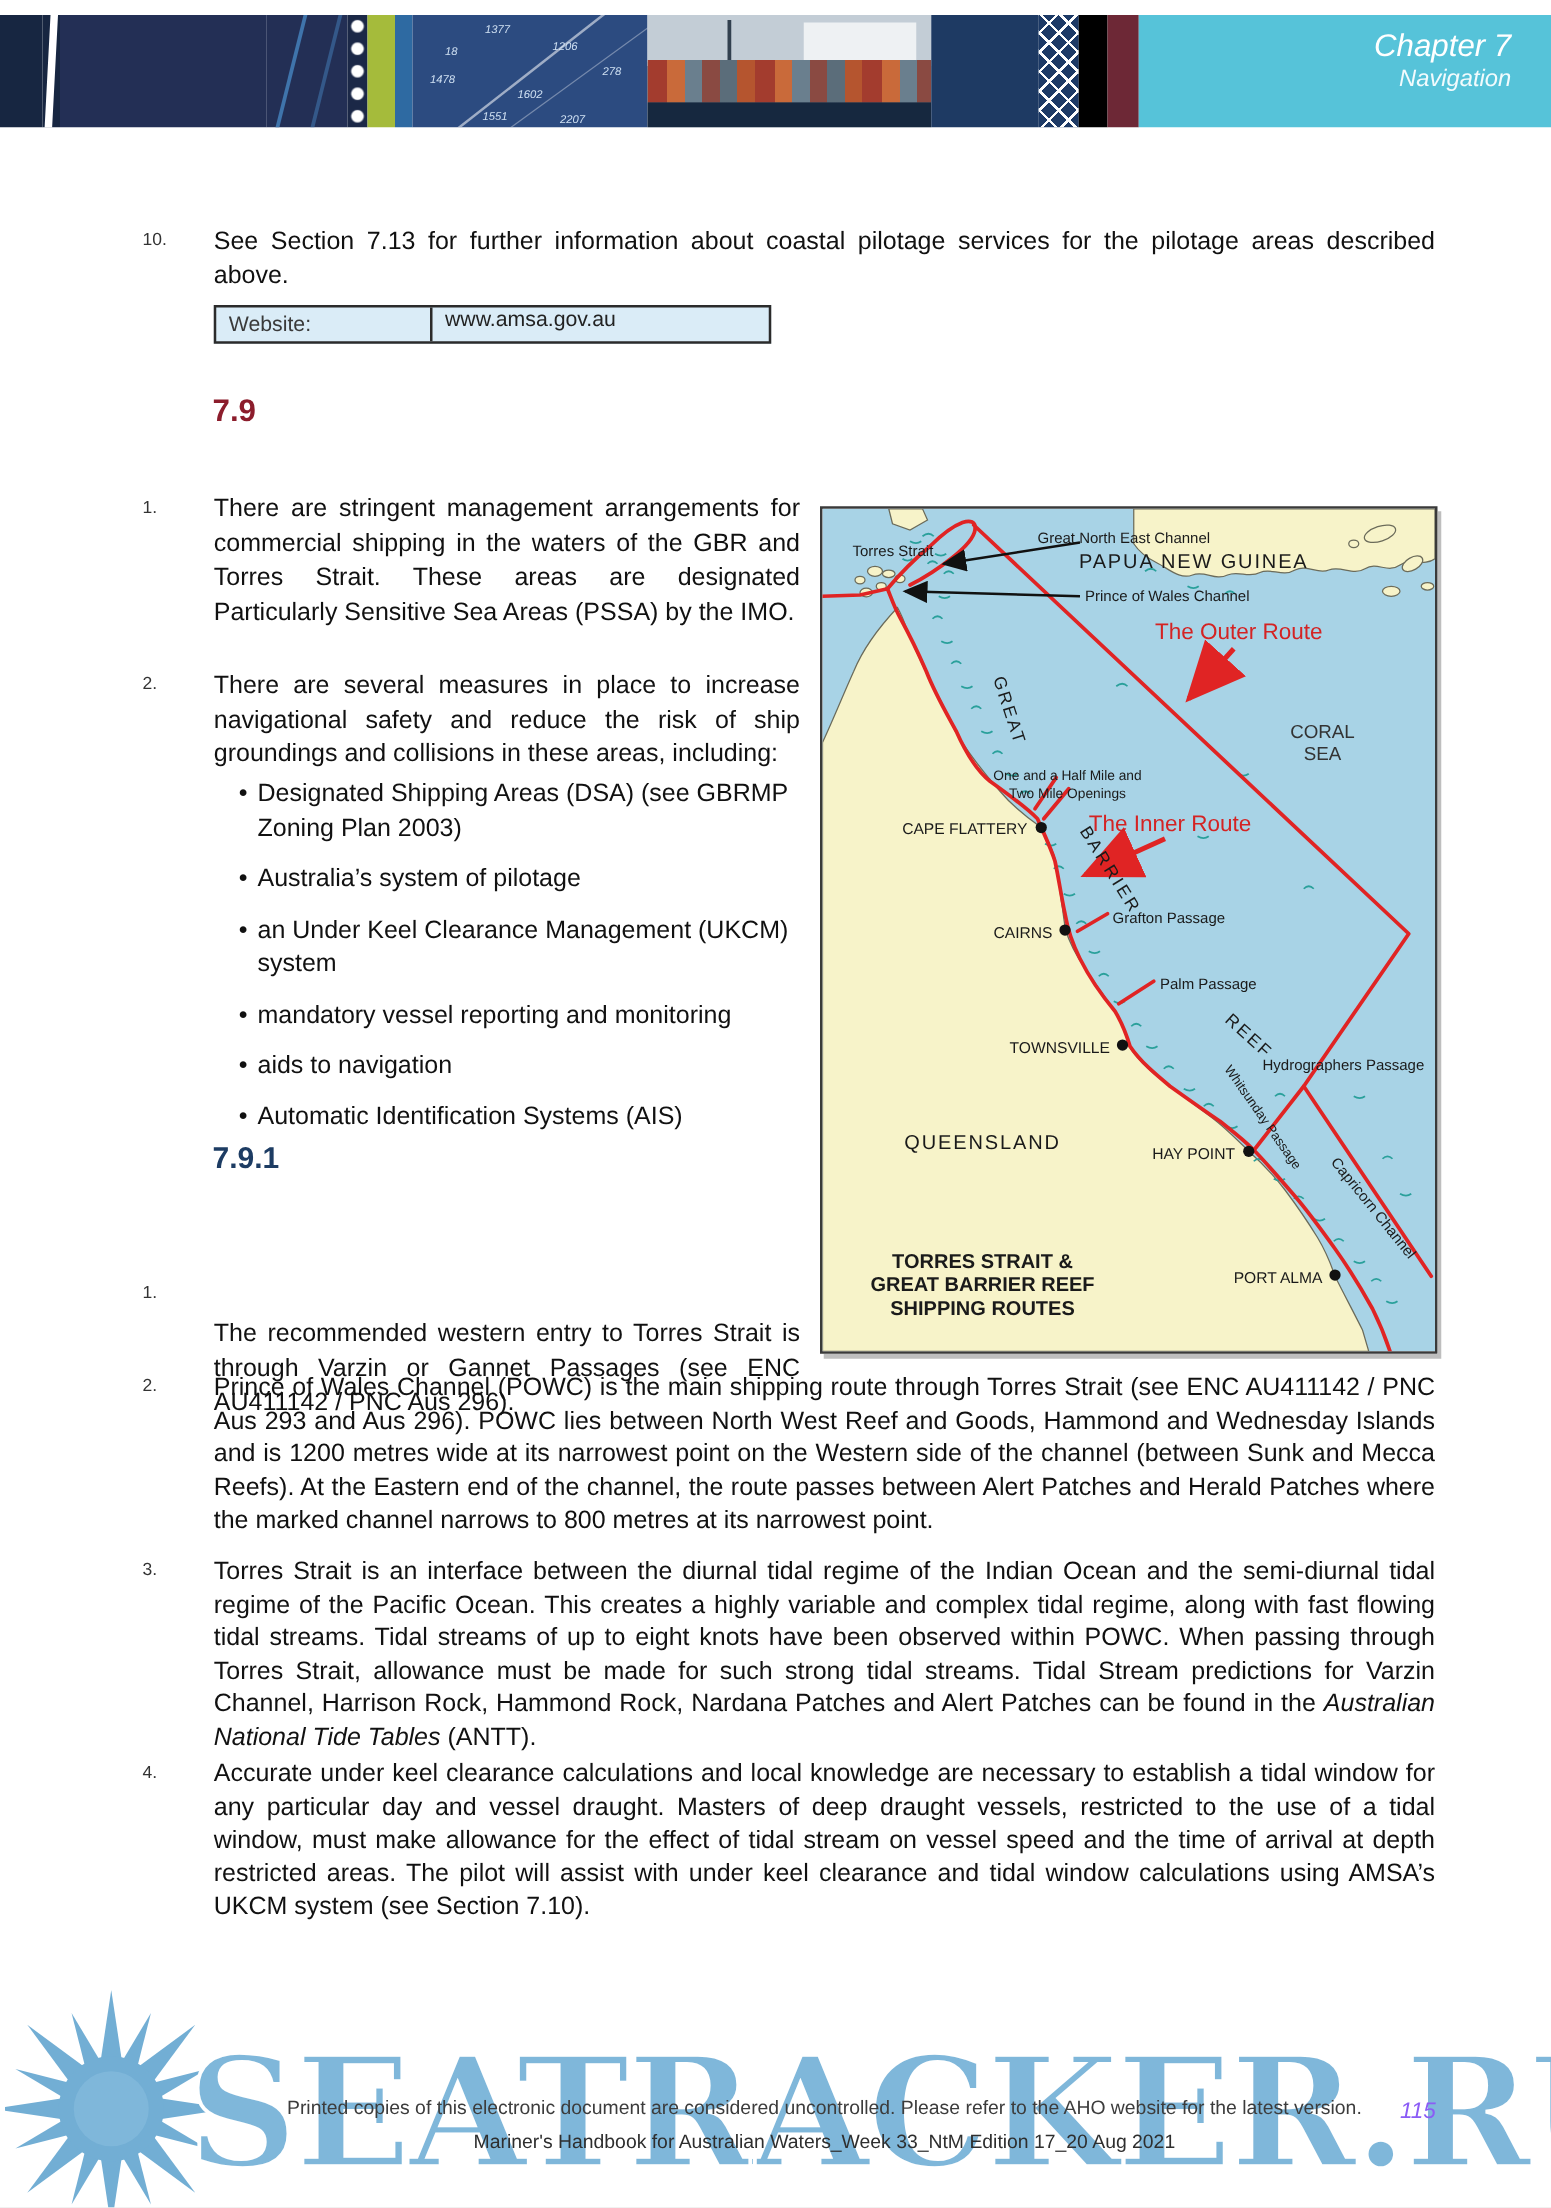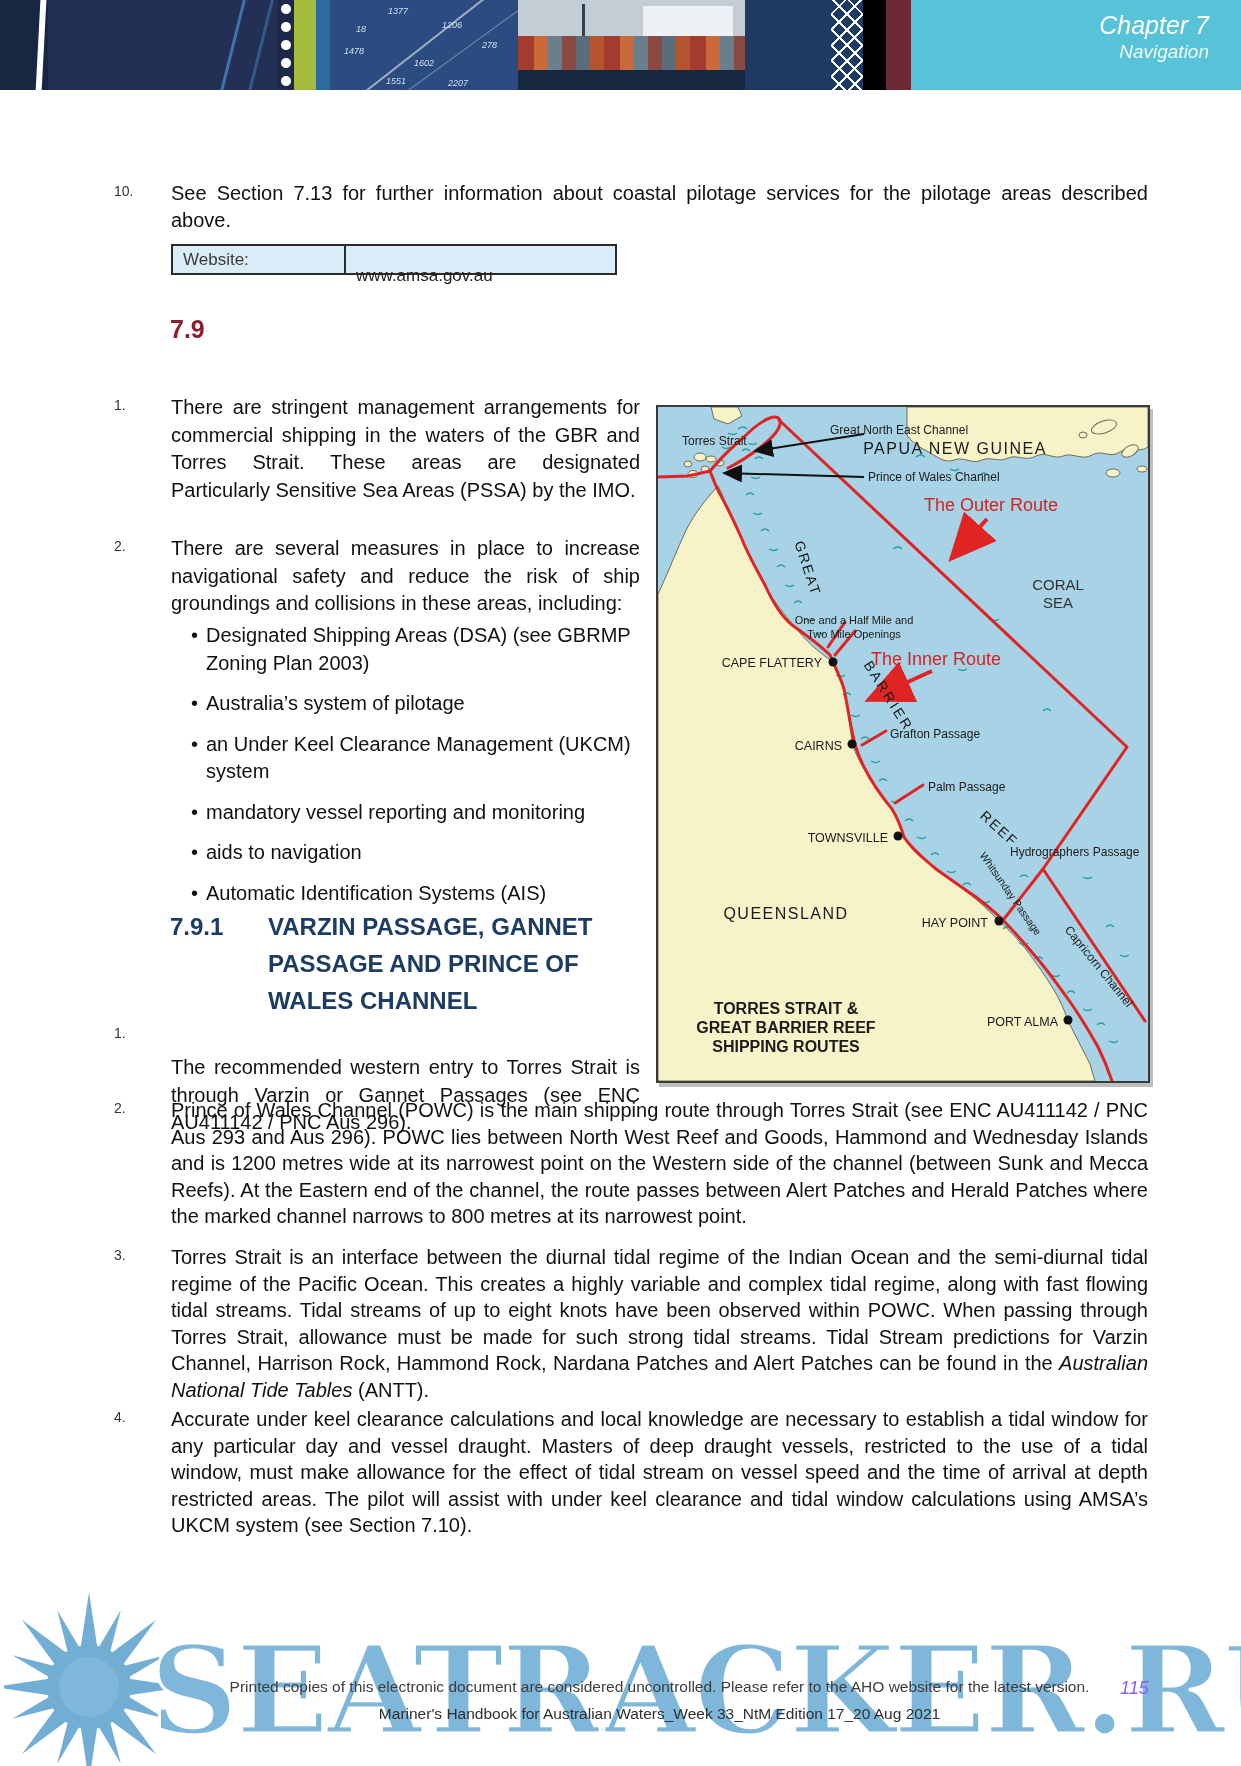--- a/index.html
+++ b/index.html
@@ -1,19 +1,19 @@
 <!DOCTYPE html>
 <html><head>
 <meta charset="utf-8">
 <style>
   html,body{margin:0;padding:0;background:#e8e8e8;}
   .page{position:relative;width:1241px;height:1766px;background:#ffffff;overflow:hidden;
         font-family:"Liberation Sans",sans-serif;color:#111;}
   
-  .banner{position:absolute;left:0;top:0;width:1241px;height:90px;overflow:hidden;}
+  .banner{position:absolute;left:0;top:12px;width:1241px;height:90px;overflow:hidden;}
   .stripe{position:absolute;top:0;height:90px;}
   .s1{left:0;width:34px;background:#172641;}
   .s2{left:34px;width:14px;background:#172641;}
   .s2 .wline{position:absolute;left:4px;top:-6px;width:6px;height:104px;background:#fff;transform:rotate(3deg);border-radius:3px;}
   .s3{left:48px;width:165px;background:#232f55;}
   .s4{left:213px;width:65px;background:#232f55;overflow:hidden;}
   .s4 .dline{position:absolute;top:-10px;width:3px;height:115px;background:#3f74ab;transform:rotate(14deg);}
   .s5{left:278px;width:16px;background:#1b2847;
       background-image:radial-gradient(circle at 8px 9px,#fff 4.5px,transparent 5.5px);
       background-size:16px 18px;}
@@ -41,21 +41,21 @@
   .chapterbox .nav{font-size:19px;line-height:24px;color:#f2fbfd;}
   
   .num{position:absolute;font-size:14px;color:#333;}
   .btext{position:absolute;font-size:20px;line-height:27.5px;text-align:justify;}
   .btext.wide{line-height:26.5px;}
   .h1{position:absolute;color:#8c1d2c;font-weight:bold;font-size:25px;line-height:36px;}
   .h2{position:absolute;color:#1d3c63;font-weight:bold;font-size:24px;line-height:37px;}
   .tbl{position:absolute;left:171px;top:244px;width:446px;height:31px;display:flex;
        background:#daecf7;border:2px solid #2b2b2b;box-sizing:border-box;font-size:17px;color:#3a3a3a;}
   .tbl .c1{width:173px;border-right:2px solid #2b2b2b;box-sizing:border-box;padding:4px 0 0 10px;}
-  .tbl .c2{flex:1;padding:20px 0 0 10px;color:#222;}
+  .tbl .c2{flex:1;padding:0 0 0 10px;color:#222;}
   .bullets{position:absolute;left:191px;top:622px;width:452px;}
   .bullets .bi{display:flex;margin-bottom:13px;font-size:20px;line-height:27.5px;}
   .bullets .bi .dot{width:15px;flex:none;}
   
   .map-frame{position:absolute;left:656px;top:405px;border:2px solid #3a3a3a;
              box-shadow:3px 4px 0 rgba(110,110,110,.45);}
   .map-frame svg{display:block;font-family:"Liberation Sans",sans-serif;}
   
   .sunlogo{position:absolute;left:4px;top:1592px;z-index:2;}
   .watermark{position:absolute;left:150px;top:1618px;z-index:2;white-space:nowrap;
@@ -150,21 +150,20 @@
         <span class="dot">•</span>
         <span>aids to navigation</span>
       </div>
     <div class="bi">
         <span class="dot">•</span>
         <span>Automatic Identification Systems (AIS)</span>
       </div>
   </div>
 
   <div class="h2" style="left:170px;top:908px;">7.9.1</div>
-  <div class="h2" style="left:268px;top:908px;width:345px;">VARZIN PASSAGE, GANNET PASSAGE AND PRINCE OF WALES CHANNEL</div>
 
   <div class="num" style="left:114px;top:1025px;">1.</div>
   <div class="btext" style="left:171px;top:1022px;width:469px;margin-top:32px;">The recommended western entry to Torres Strait is through Varzin or Gannet Passages (see ENC AU411142 / PNC Aus 296).</div>
 
   <div class="num" style="left:114px;top:1100px;">2.</div>
   <div class="btext wide" style="left:171px;top:1097px;width:977px;">Prince of Wales Channel (POWC) is the main shipping route through Torres Strait (see ENC AU411142 / PNC Aus 293 and Aus 296). POWC lies between North West Reef and Goods, Hammond and Wednesday Islands and is 1200 metres wide at its narrowest point on the Western side of the channel (between Sunk and Mecca Reefs). At the Eastern end of the channel, the route passes between Alert Patches and Herald Patches where the marked channel narrows to 800 metres at its narrowest point.</div>
 
   <div class="num" style="left:114px;top:1247px;">3.</div>
   <div class="btext wide" style="left:171px;top:1244px;width:977px;"><span>Torres Strait is an interface between the diurnal tidal regime of the Indian Ocean and the semi-diurnal tidal regime of the Pacific Ocean. This creates a highly variable and complex tidal regime, along with fast flowing tidal streams. Tidal streams of up to eight knots have been observed within POWC. When passing through Torres Strait, allowance must be made for such strong tidal streams. Tidal Stream predictions for Varzin Channel, Harrison Rock, Hammond Rock, Nardana Patches and Alert Patches can be found in the </span><i>Australian National Tide Tables</i><span> (ANTT).</span></div>
 

